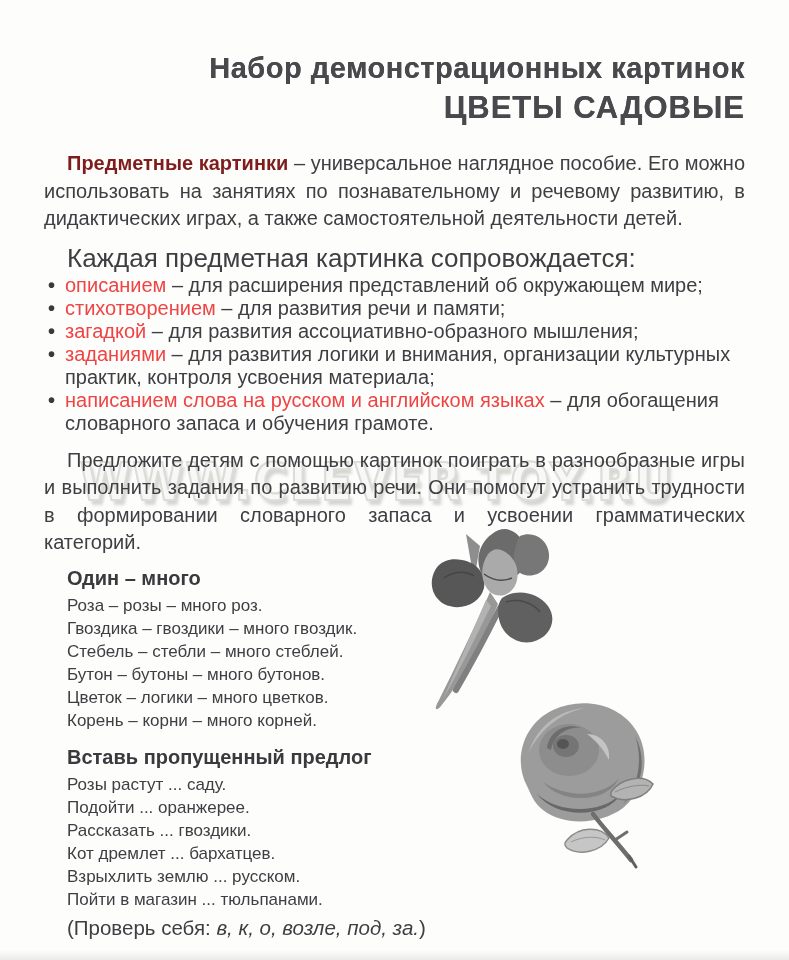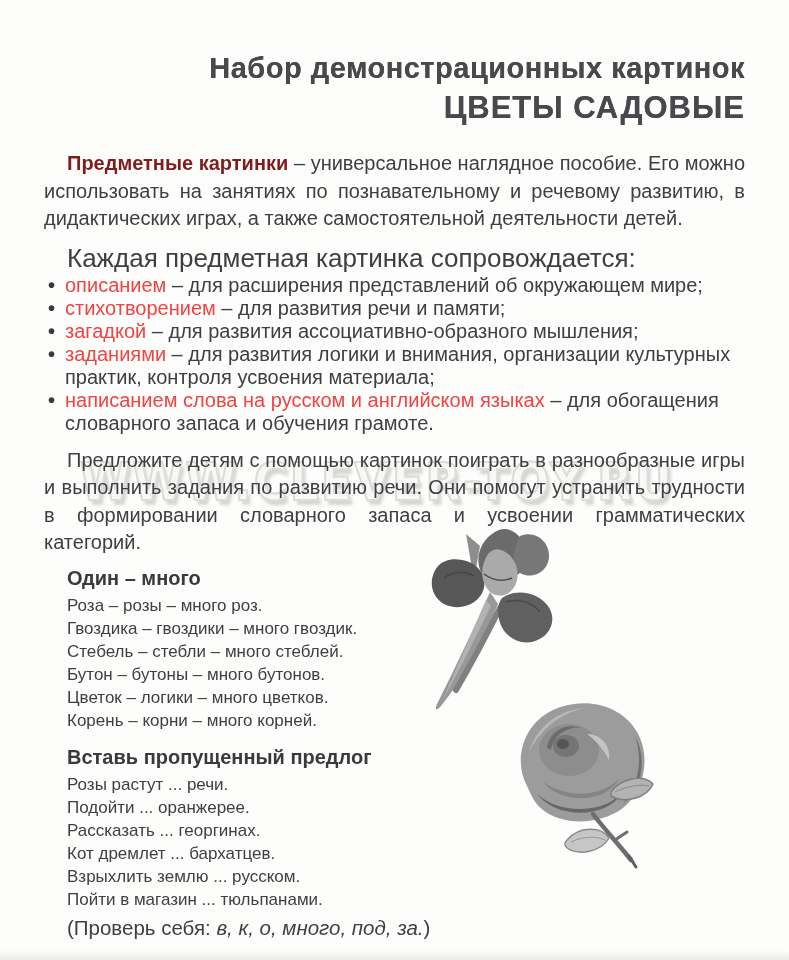--- a/index.html
+++ b/index.html
@@ -149,25 +149,25 @@
       <div class="section-line">Роза – розы – много роз.</div>
       <div class="section-line">Гвоздика – гвоздики – много гвоздик.</div>
       <div class="section-line">Стебель – стебли – много стеблей.</div>
       <div class="section-line">Бутон – бутоны – много бутонов.</div>
       <div class="section-line">Цветок – логики – много цветков.</div>
       <div class="section-line">Корень – корни – много корней.</div>
     </div>
 
     <div class="section preposition">
       <div class="section-heading">Вставь пропущенный предлог</div>
-      <div class="section-line">Розы растут ... речи.</div>
+      <div class="section-line">Розы растут ... саду.</div>
       <div class="section-line">Подойти ... оранжерее.</div>
-      <div class="section-line">Рассказать ... георгинах.</div>
+      <div class="section-line">Рассказать ... гвоздики.</div>
       <div class="section-line">Кот дремлет ... бархатцев.</div>
       <div class="section-line">Взрыхлить землю ... русском.</div>
       <div class="section-line">Пойти в магазин ... тюльпанами.</div>
-      <div class="check-line"><span>(Проверь себя: </span><em>в, к, о, много, под, за.</em><span>)</span></div>
+      <div class="check-line"><span>(Проверь себя: </span><em>в, к, о, возле, под, за.</em><span>)</span></div>
     </div>
 
   </div>
 
   <div class="scan-bottom"></div>
 </div>
 
 </body></html>

